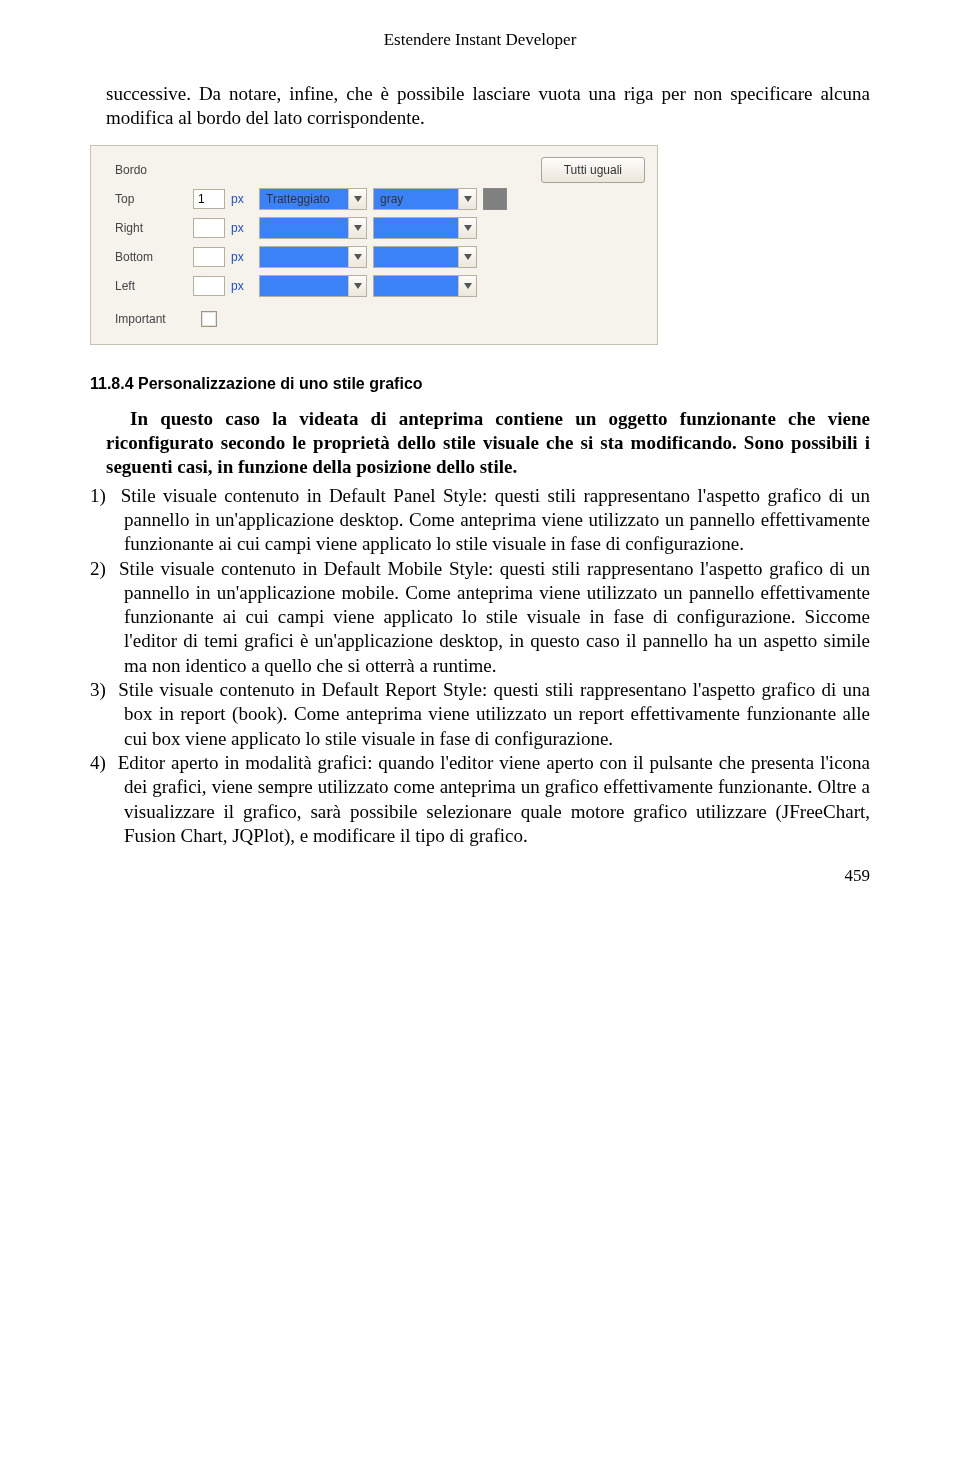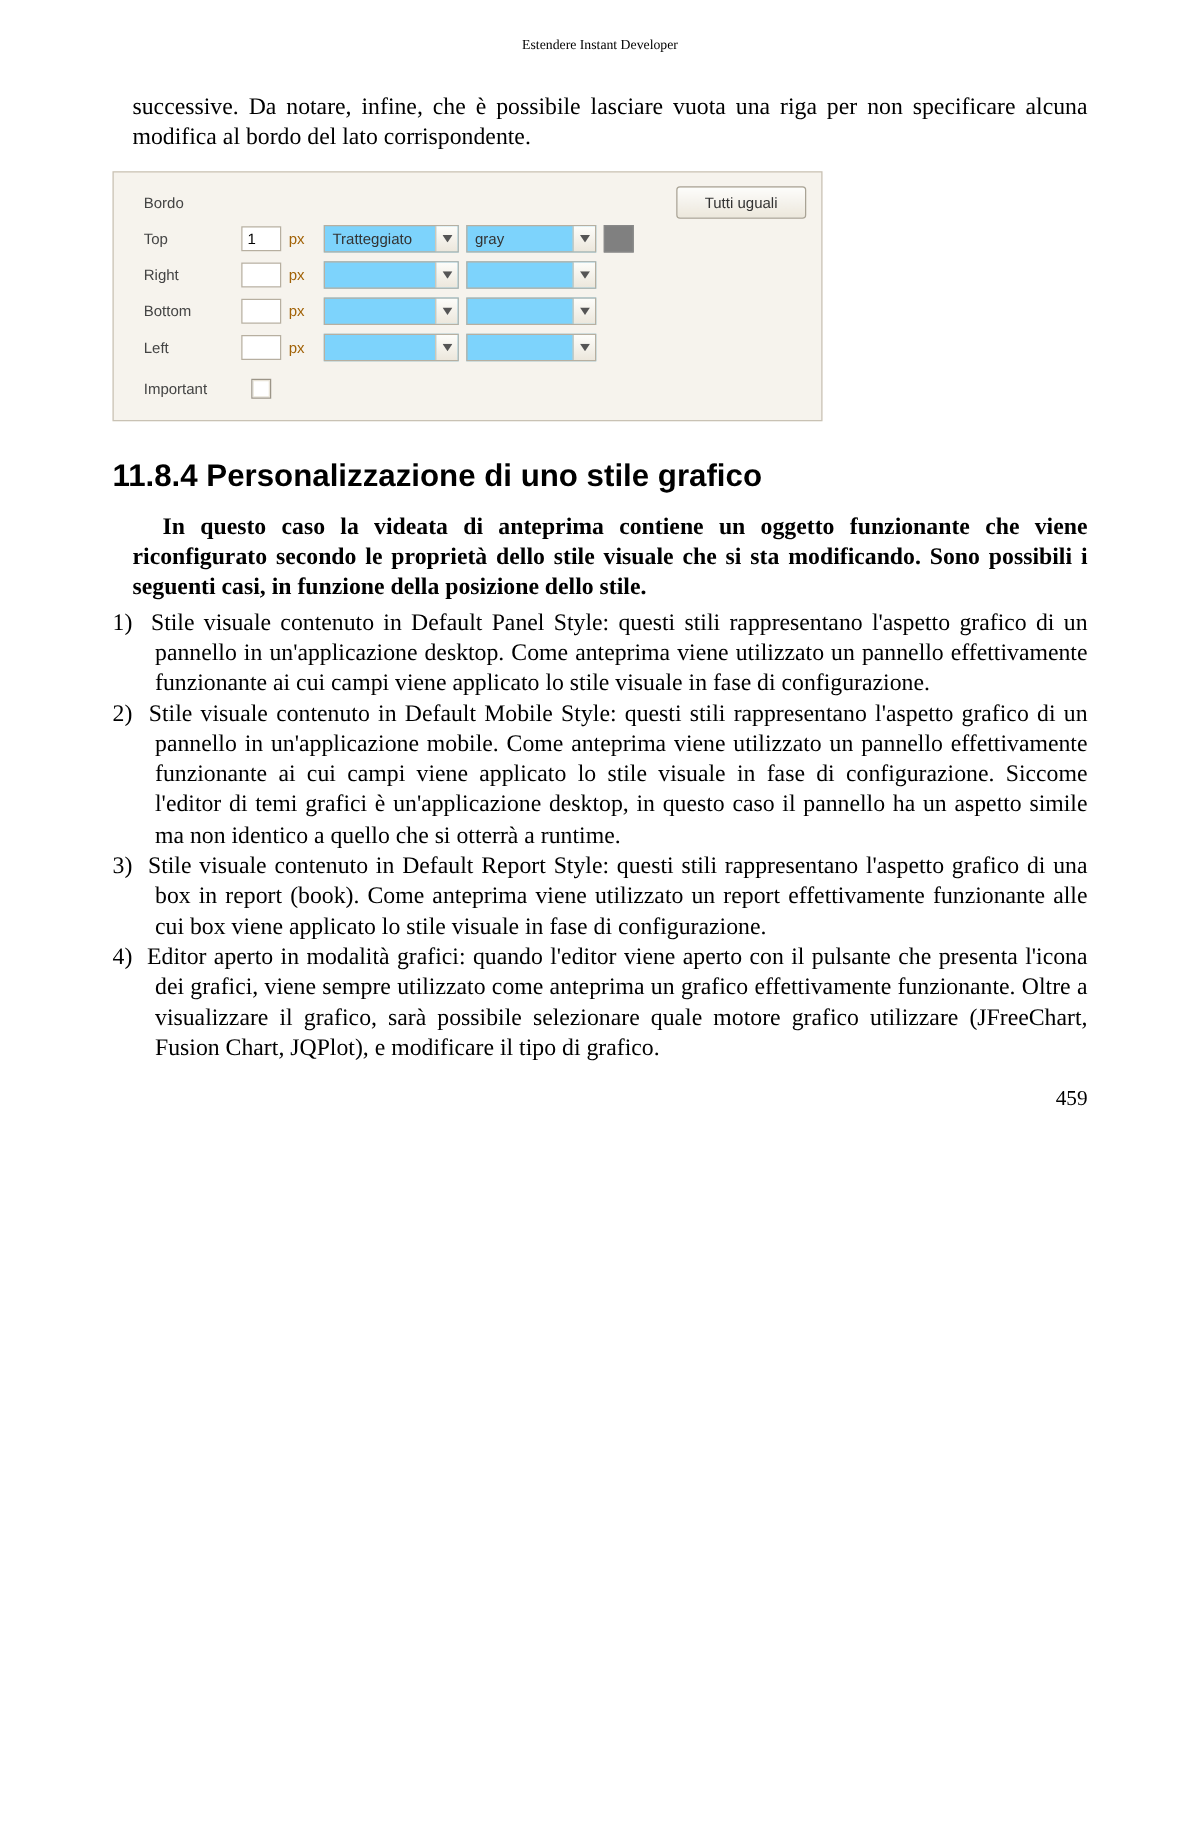--- a/index.html
+++ b/index.html
@@ -8,31 +8,31 @@
     font-size: 19px;
     color: #000;
     background: #fff;
     width: 960px;
   }
   .page {
     padding: 30px 90px 20px 90px;
   }
   .running-head {
     text-align: center;
-    font-size: 11px;
+    font-size: 17px;
     margin-bottom: 32px;
   }
   .para {
     text-align: justify;
     margin: 0 0 4px 16px;
     line-height: 1.28;
   }
   .heading {
     font-family: Arial, Helvetica, sans-serif;
-    font-size: 25px;
+    font-size: 16px;
     font-weight: bold;
     margin: 30px 0 14px 0;
   }
   .indent {
     text-indent: 24px;
     font-weight: bold;
   }
   ol.custom {
     list-style: none;
     padding: 0;
@@ -75,26 +75,26 @@
   }
   .ui-input {
     width: 32px;
     height: 20px;
     border: 1px solid #b7afa0;
     background: #fff;
     padding: 0 4px;
     font-size: 12px;
     box-sizing: border-box;
   }
-  .ui-unit { width: 22px; color:#a16207; }
+  .ui-unit { width: 22px; color:#1d4ed8; }
   .ui-select {
     position: relative;
     height: 22px;
     border: 1px solid #b7afa0;
-    background: #7dd3fc;
+    background: #3b82f6;
     display: flex;
     align-items: center;
     padding: 0 18px 0 6px;
     box-sizing: border-box;
   }
   .ui-select.style { width: 108px; }
   .ui-select.color { width: 104px; }
   .ui-select .chev {
     position: absolute;
     right: 0; top: 0;

